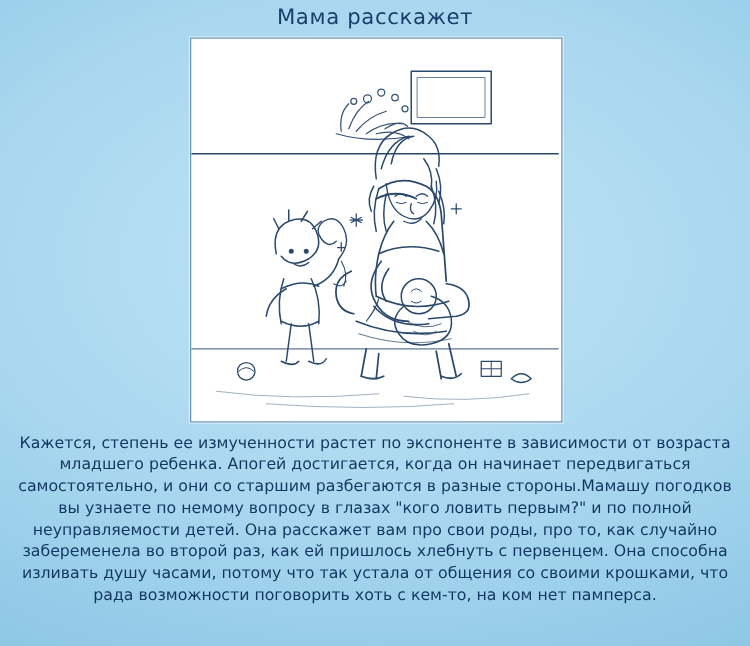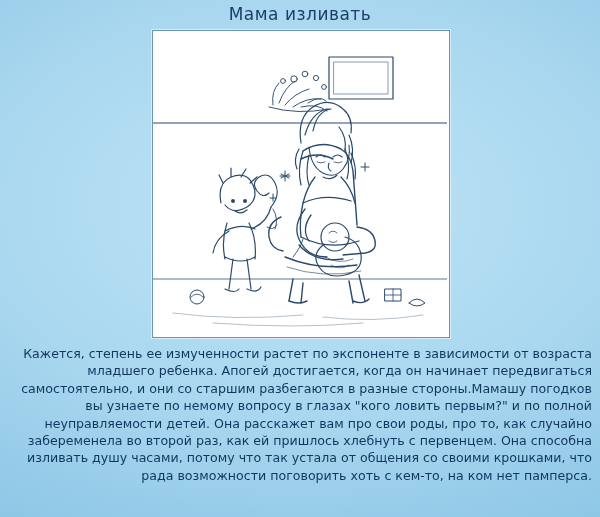--- a/index.html
+++ b/index.html
@@ -45,36 +45,36 @@
     overflow: hidden;
   }
   .illustration-frame svg {
     display: block;
   }
   .caption {
     position: absolute;
     left: 8px;
     top: 345px;
     width: 584px;
-    text-align: right;
+    text-align: center;
     font-size: 12.6px;
     line-height: 1.38;
     color: #12365f;
     font-family: "DejaVu Sans", sans-serif;
   }
   .caption p {
     margin: 0;
   }
 </style>
 </head>
 <body>
 
 <div class="page">
 
-  <div class="title">Мама изливать</div>
+  <div class="title">Мама расскажет</div>
 
   <div class="illustration-frame">
     <svg width="294" height="304" viewBox="0 0 294 304" aria-hidden="true">
       <g fill="none" stroke="#2b4a6b" stroke-width="1.3" stroke-linecap="round" stroke-linejoin="round">
 
         <path d="M0 92 H294" stroke-width="1.1"></path>
         <path d="M0 248 H294" stroke-width="1.0" opacity="0.75"></path>
 
         <rect x="176" y="26" width="64" height="42" stroke-width="1.2"></rect>
         <rect x="181" y="31" width="54" height="32" stroke-width="0.8" opacity="0.7"></rect>

